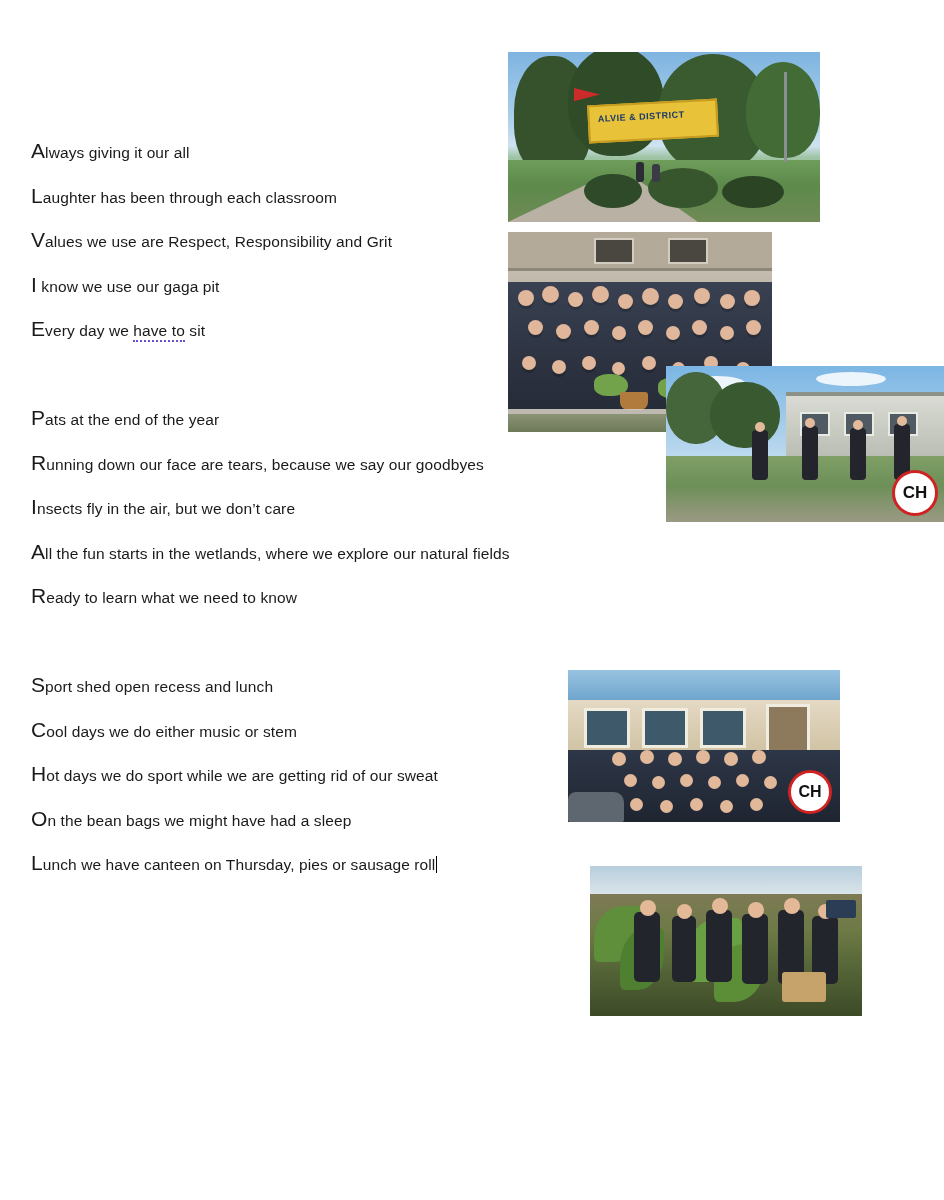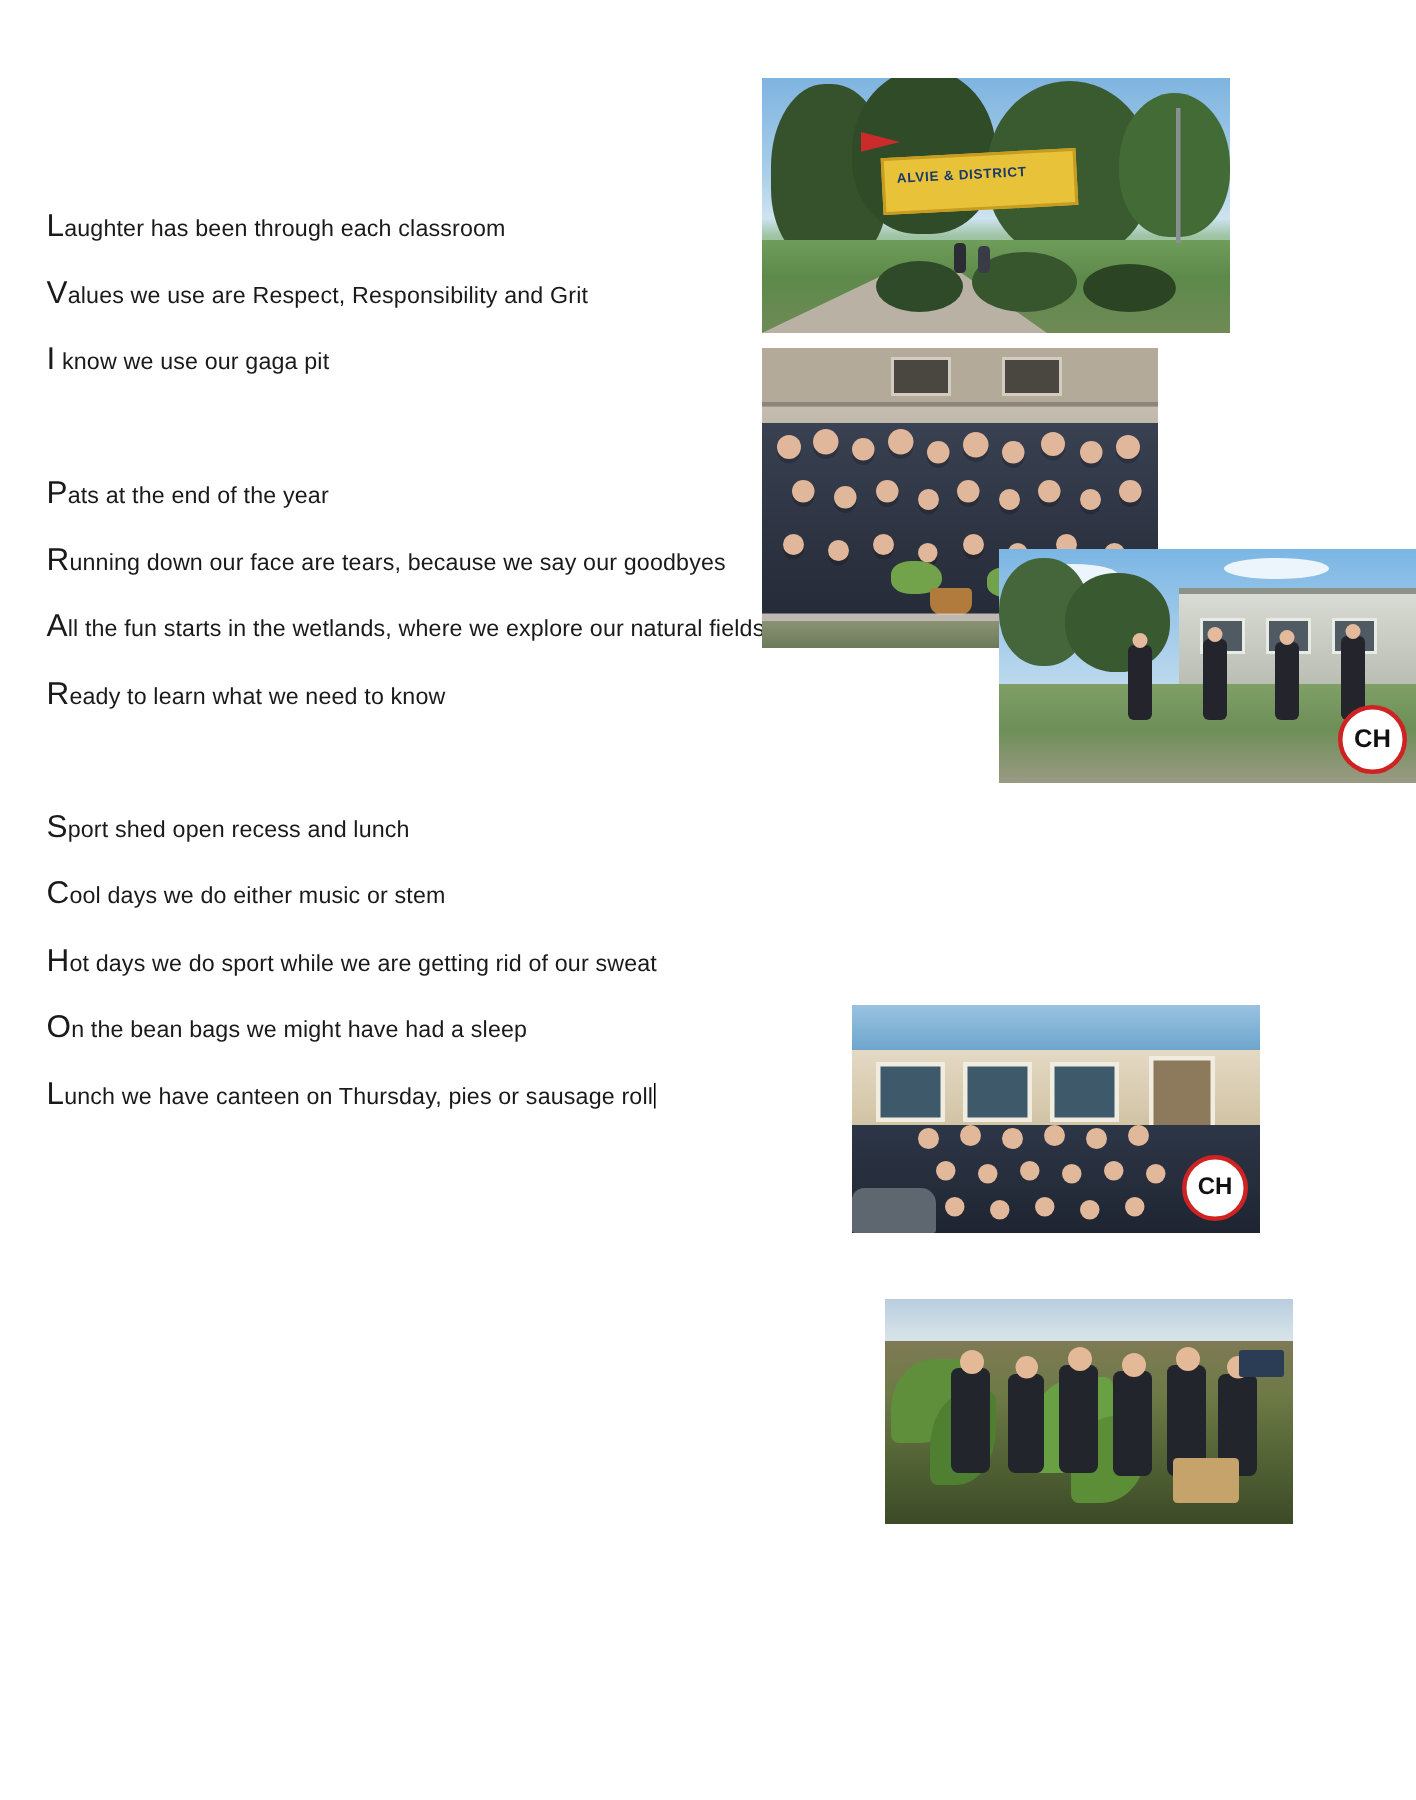--- a/index.html
+++ b/index.html
@@ -256,28 +256,31 @@
     position: absolute; right: 36px; bottom: 14px; width: 44px; height: 30px; background: #c6a36a; border-radius: 3px;
   }
 </style>
 </head>
 <body>
 
 <div id="page">
 
   <div class="poem">
 
+    <div class="line"><span class="cap">A</span><span>lways giving it our all</span></div>
     <div class="line"><span class="cap">L</span><span>aughter has been through each classroom</span></div>
     <div class="line"><span class="cap">V</span><span>alues we use are Respect, Responsibility and Grit</span></div>
     <div class="line"><span class="cap">I</span><span> know we use our gaga pit</span></div>
+    <div class="line"><span class="cap">E</span><span>very day we </span><span class="spell">have to</span><span> sit</span></div>
 
     <div class="blank"></div>
 
     <div class="line"><span class="cap">P</span><span>ats at the end of the year</span></div>
     <div class="line"><span class="cap">R</span><span>unning down our face are tears, because we say our goodbyes</span></div>
+    <div class="line"><span class="cap">I</span><span>nsects fly in the air, but we don’t care</span></div>
     <div class="line"><span class="cap">A</span><span>ll the fun starts in the wetlands, where we explore our natural fields</span></div>
     <div class="line"><span class="cap">R</span><span>eady to learn what we need to know</span></div>
 
     <div class="blank"></div>
 
     <div class="line"><span class="cap">S</span><span>port shed open recess and lunch</span></div>
     <div class="line"><span class="cap">C</span><span>ool days we do either music or stem</span></div>
     <div class="line"><span class="cap">H</span><span>ot days we do sport while we are getting rid of our sweat</span></div>
     <div class="line"><span class="cap">O</span><span>n the bean bags we might have had a sleep</span></div>
     <div class="line"><span class="cap">L</span><span>unch we have canteen on Thursday, pies or sausage roll</span><span class="caret"></span></div>

